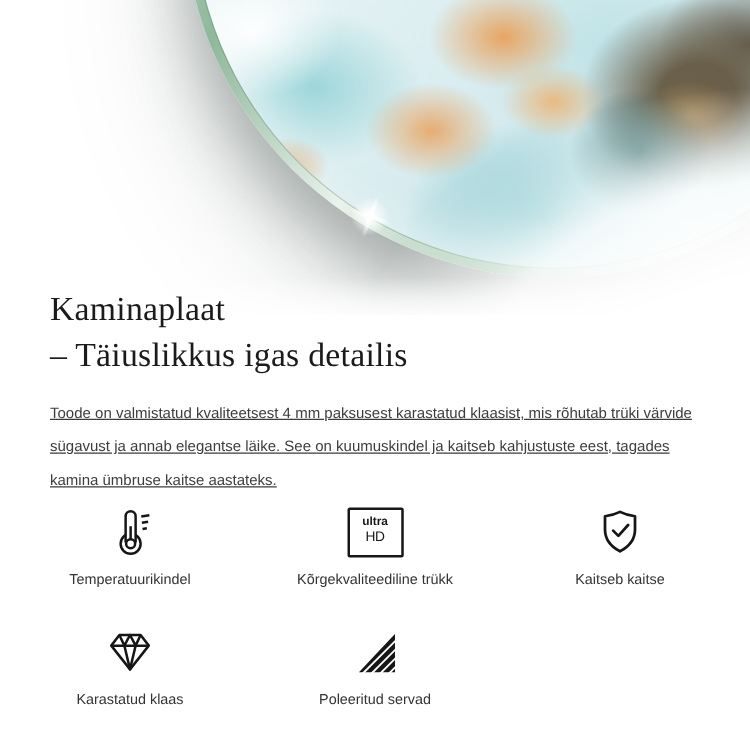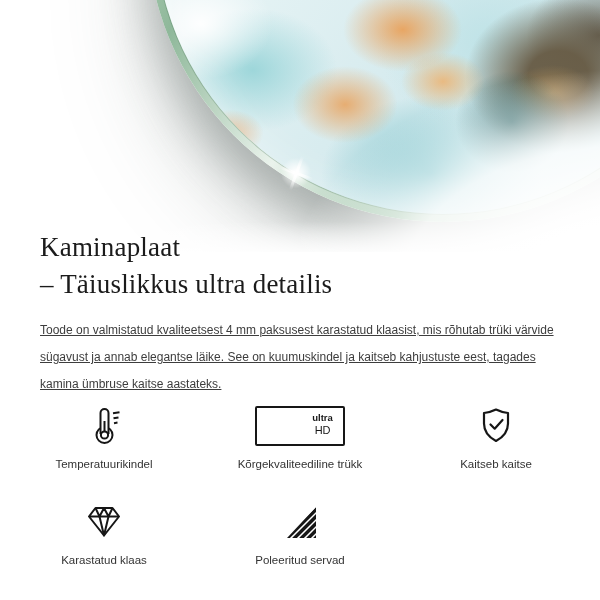--- a/index.html
+++ b/index.html
@@ -94,42 +94,41 @@
   .feature { display: flex; flex-direction: column; align-items: center; }
   .icon-box { height: 45px; display: flex; align-items: center; justify-content: center; }
   .feature-label { margin-top: 10px; font-size: 11.5px; color: #333; }
 
   .uhd-box {
     width: 41px; height: 36px;
     border: 2.5px solid #171717; border-radius: 2px;
     display: flex; flex-direction: column;
     align-items: center; justify-content: center;
     color: #171717;
-    padding-left: 45px;
   }
   .uhd-top { font-size: 9.5px; font-weight: 700; line-height: 10px; }
   .uhd-bottom { font-size: 11px; font-weight: 400; line-height: 15px; letter-spacing: -0.3px; }
 
   svg { display: block; }
 </style>
 </head>
 <body>
 
 <div class="hero">
   <div class="glass-outer">
     <div class="glass-art"></div>
   </div>
   <div class="sparkle"></div>
   <div class="hero-fade"></div>
 </div>
 
 <div class="content">
   <h1 class="title" style="margin:0;">
     <span>Kaminaplaat</span>
-    <span>– Täiuslikkus ultra detailis</span>
+    <span>– Täiuslikkus igas detailis</span>
   </h1>
   <p class="description" style="margin:14px 0 0 0;text-decoration:underline;">Toode on valmistatud kvaliteetsest 4 mm paksusest karastatud klaasist, mis rõhutab trüki värvide
 sügavust ja annab elegantse läike. See on kuumuskindel ja kaitseb kahjustuste eest, tagades
 kamina ümbruse kaitse aastateks.</p>
 </div>
 
 <div class="features">
 
   <div class="feature">
     <div class="icon-box">

